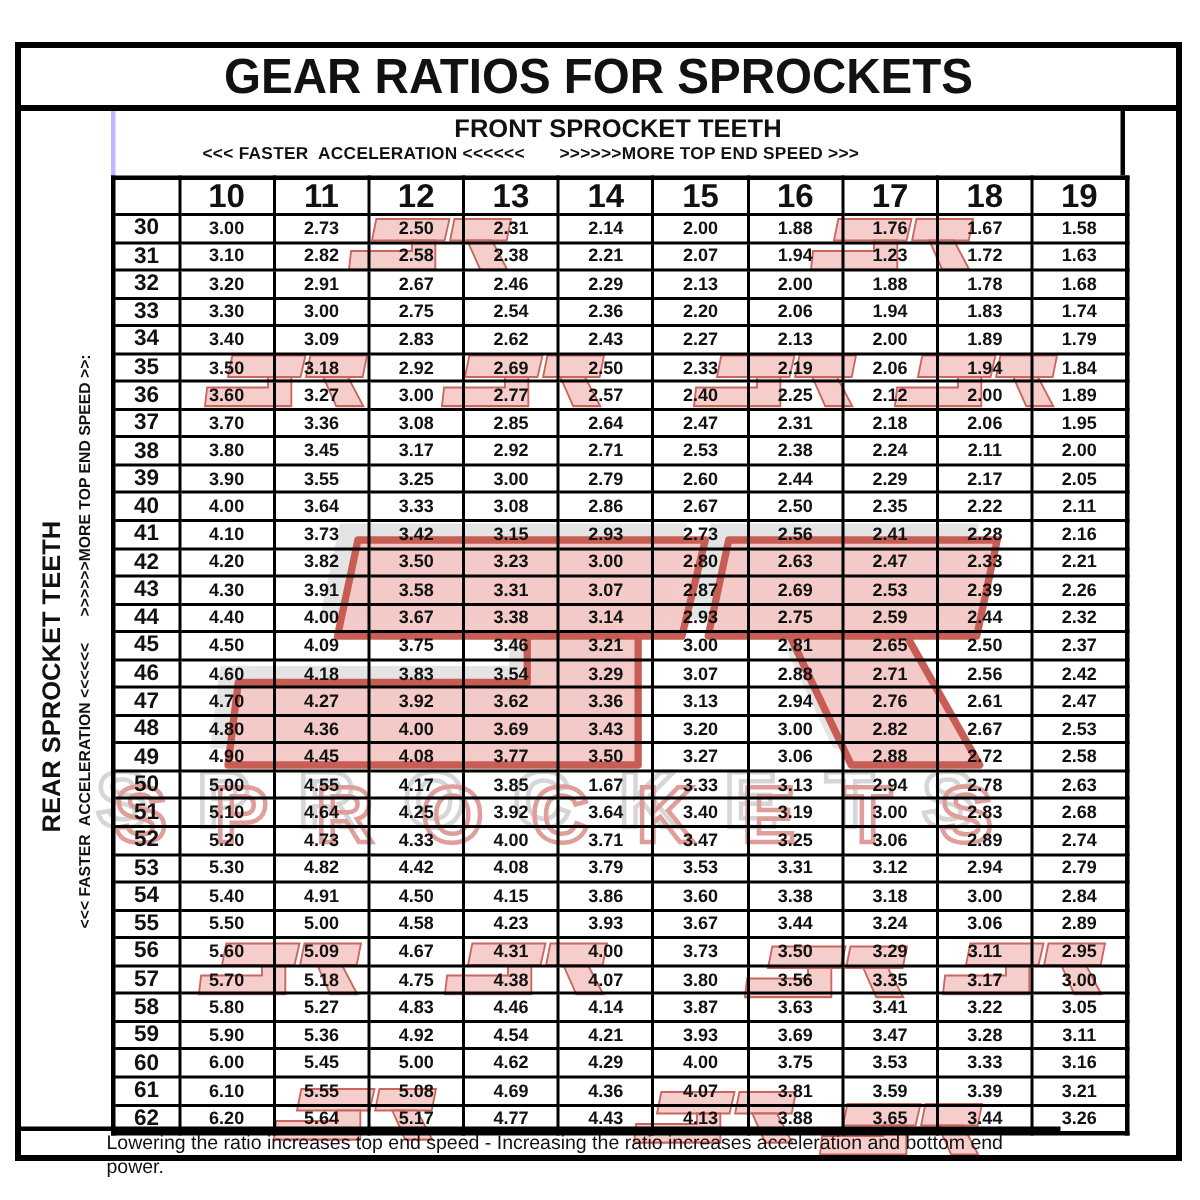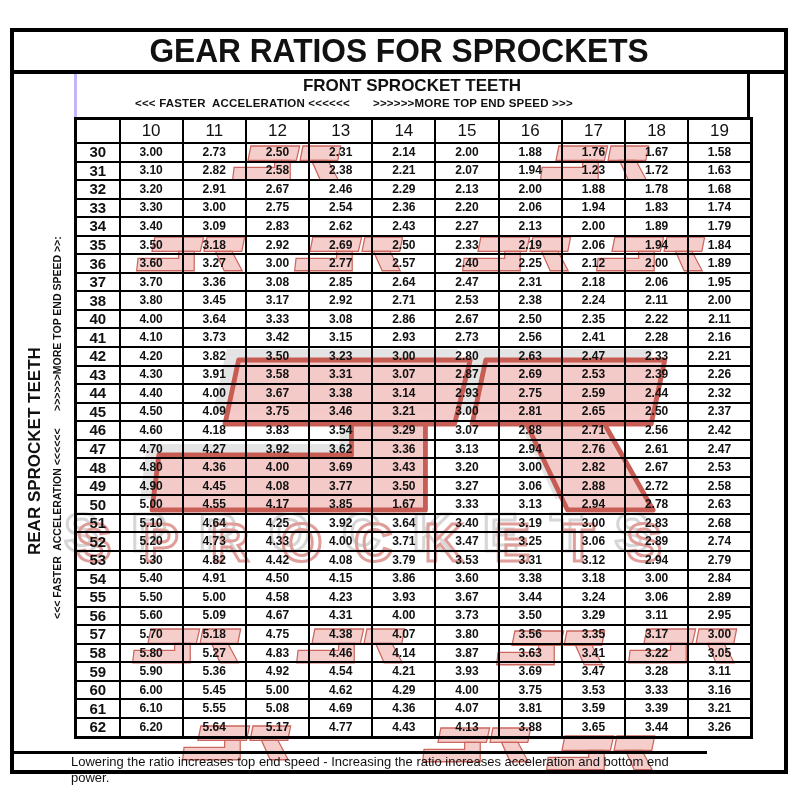--- a/index.html
+++ b/index.html
@@ -13,21 +13,21 @@
   #titlebar span{display:inline-block;transform:scaleX(0.96);transform-origin:center;}
   #headerbox{left:74px;top:74px;width:676px;height:43px;box-sizing:border-box;
              border-left:3px solid #c4b5fd;border-right:3px solid #000;}
   #frontTitle{position:absolute;left:0;top:2px;width:100%;text-align:center;font-weight:bold;font-size:17px;}
   .accel{position:absolute;top:23px;font-weight:bold;font-size:11.5px;letter-spacing:0.2px;white-space:pre;}
   #accelLeft{left:58px;}
   #accelRight{left:296px;}
   #gridwrap{left:74px;top:117px;}
   table{border-collapse:collapse;table-layout:fixed;width:676px;border:3px solid #000;background:transparent;}
   th,td{border:2px solid #000;text-align:center;padding:0;background:transparent;overflow:hidden;}
-  thead th{height:22px;font-size:17px;font-weight:normal;line-height:20px;}
+  thead th{height:22px;font-size:22px;font-weight:bold;line-height:20px;}
   tbody th{font-size:15px;font-weight:bold;line-height:16px;margin-top:48px;}
   tbody td{height:16.55px;font-size:12px;font-weight:bold;line-height:15px;}
   .vert{writing-mode:vertical-rl;transform:rotate(180deg);text-align:center;}
   #rearTitle{left:22px;top:328px;width:26px;height:246px;font-weight:bold;font-size:17px;line-height:26px;}
   #rearSub{left:49px;top:224px;width:17px;height:408px;font-weight:bold;font-size:10.5px;line-height:17px;white-space:pre;}
   #footerbar{left:14px;top:751px;width:693px;height:19px;box-sizing:border-box;border-top:3px solid #000;
              font-size:13px;line-height:16px;padding-left:57px;}
 </style>
 </head>
 <body>
@@ -221,20 +221,33 @@
             <td>3.17</td>
             <td>2.92</td>
             <td>2.71</td>
             <td>2.53</td>
             <td>2.38</td>
             <td>2.24</td>
             <td>2.11</td>
             <td>2.00</td>
           </tr>
           <tr>
+            <th>39</th>
+            <td>3.90</td>
+            <td>3.55</td>
+            <td>3.25</td>
+            <td>3.00</td>
+            <td>2.79</td>
+            <td>2.60</td>
+            <td>2.44</td>
+            <td>2.29</td>
+            <td>2.17</td>
+            <td>2.05</td>
+          </tr>
+          <tr>
             <th>40</th>
             <td>4.00</td>
             <td>3.64</td>
             <td>3.33</td>
             <td>3.08</td>
             <td>2.86</td>
             <td>2.67</td>
             <td>2.50</td>
             <td>2.35</td>
             <td>2.22</td>

